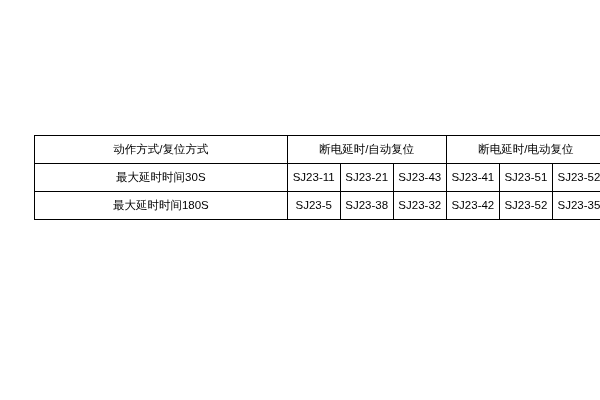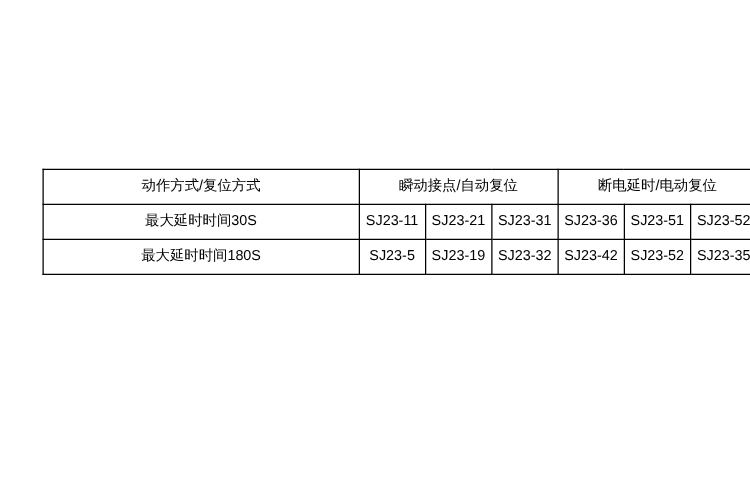--- a/index.html
+++ b/index.html
@@ -53,36 +53,36 @@
 </style>
 </head>
 <body>
 
 <div id="page">
   <div id="table-wrap">
     <table class="spec-table">
       <tbody id="table-body">
           <tr>
             <td class="label-col">动作方式/复位方式</td>
-            <td class="data-cell" colspan="3">瞬动接点/自动复位</td>
+            <td class="data-cell" colspan="3">断电延时/自动复位</td>
             <td class="data-cell" colspan="3">断电延时/电动复位</td>
           </tr>
           <tr>
             <td class="label-col">最大延时时间30S</td>
             <td class="data-cell">SJ23-11</td>
             <td class="data-cell">SJ23-21</td>
-            <td class="data-cell">SJ23-31</td>
-            <td class="data-cell">SJ23-36</td>
+            <td class="data-cell">SJ23-43</td>
+            <td class="data-cell">SJ23-41</td>
             <td class="data-cell">SJ23-51</td>
             <td class="data-cell">SJ23-52</td>
           </tr>
           <tr>
             <td class="label-col">最大延时时间180S</td>
             <td class="data-cell">SJ23-5</td>
-            <td class="data-cell">SJ23-19</td>
+            <td class="data-cell">SJ23-38</td>
             <td class="data-cell">SJ23-32</td>
             <td class="data-cell">SJ23-42</td>
             <td class="data-cell">SJ23-52</td>
             <td class="data-cell">SJ23-35</td>
           </tr>
         </tbody>
     </table>
   </div>
 </div>
 

